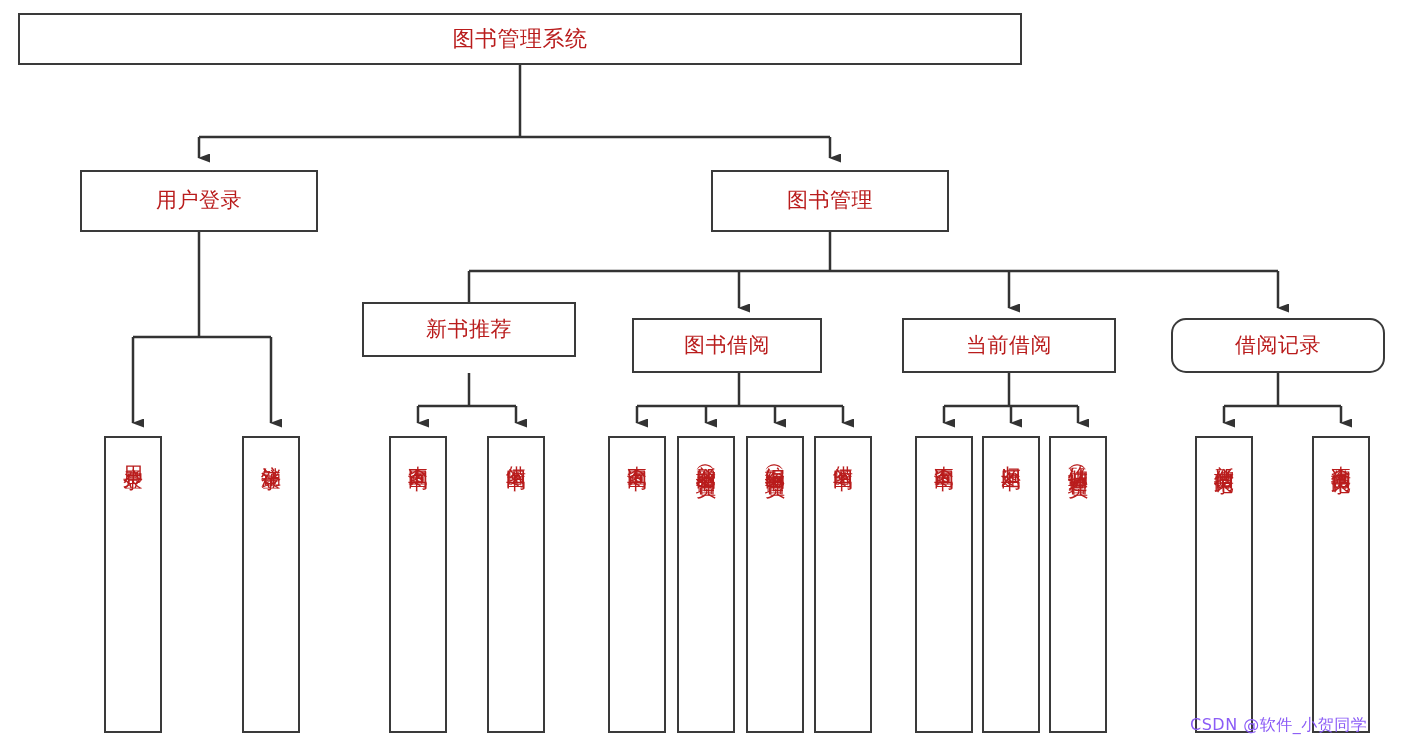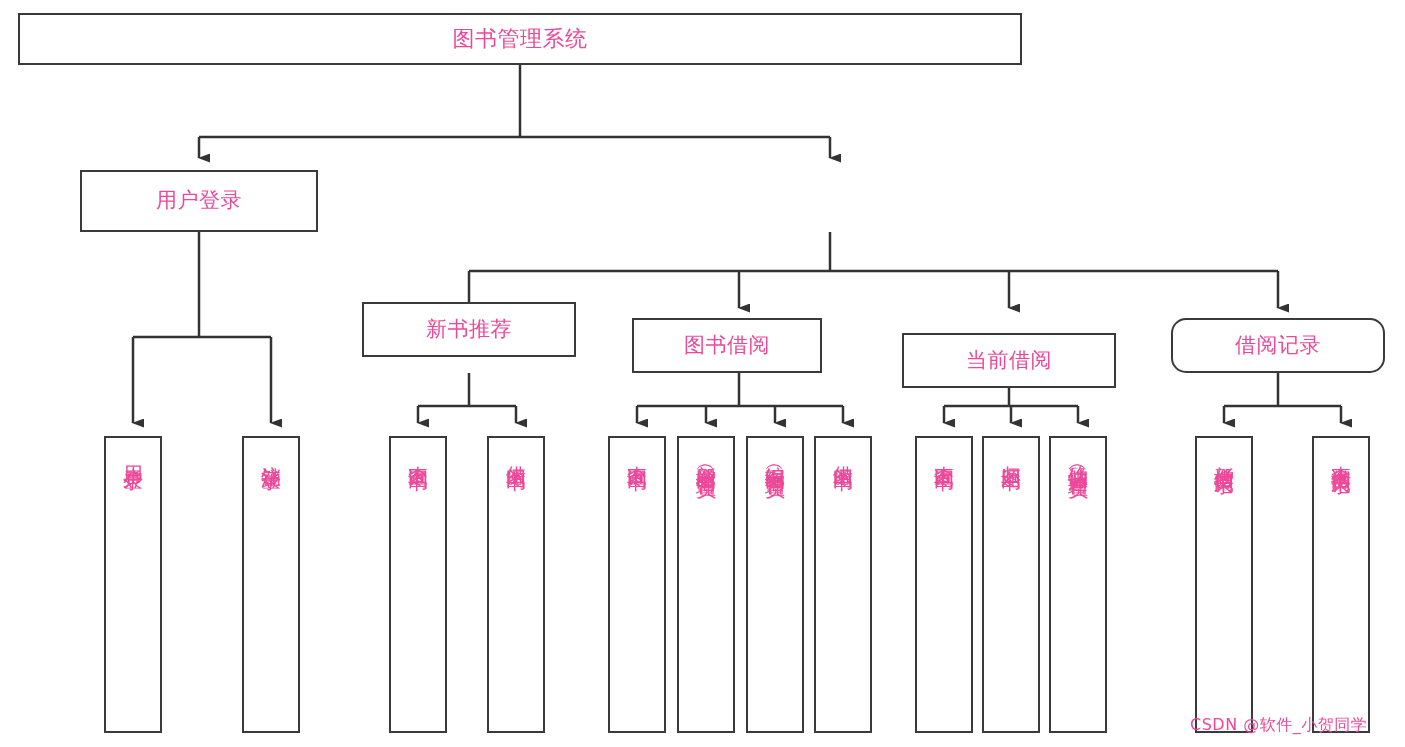--- a/index.html
+++ b/index.html
@@ -26,21 +26,21 @@
     height: 747px;
   }
   .node {
     position: absolute;
     box-sizing: border-box;
     background: #ffffff;
     border: 2px solid #3a3a3a;
     display: flex;
     align-items: center;
     justify-content: center;
-    color: #ec4899;
+    color: #b91c1c;
   }
   .node-label {
     display: block;
     text-align: center;
     line-height: 1.12;
     letter-spacing: 0.5px;
   }
   
   .node.horiz .node-label {
     writing-mode: horizontal-tb;
@@ -56,21 +56,21 @@
   .node.vert .node-label {
     writing-mode: vertical-rl;
     text-orientation: upright;
     font-size: 20px;
     line-height: 1.05;
     letter-spacing: 2px;
     white-space: nowrap;
   }
   .watermark {
     position: absolute;
-    color: #ec4899;
+    color: #8b5cf6;
     font-size: 16px;
     letter-spacing: 0.5px;
     white-space: nowrap;
     pointer-events: none;
   }
 </style>
 </head>
 <body>
 
 <div id="diagram-canvas">
@@ -126,30 +126,33 @@
   </svg>
 
   <div class="node root horiz" style="left:18px; top:13px; width:1004px; height:52px;">
     <span class="node-label">图书管理系统</span>
   </div>
 
   <div class="node horiz" style="left:80px; top:170px; width:238px; height:62px;">
     <span class="node-label">用户登录</span>
   </div>
 
+  <div class="node horiz" style="left:711px; top:170px; width:238px; height:62px;">
+    <span class="node-label">图书管理</span>
+  </div>
 
   <div class="node horiz" style="left:362px; top:302px; width:214px; height:55px;">
     <span class="node-label">新书推荐</span>
   </div>
 
   <div class="node horiz" style="left:632px; top:318px; width:190px; height:55px;">
     <span class="node-label">图书借阅</span>
   </div>
 
-  <div class="node horiz" style="left:902px; top:333px; width:214px; height:55px;">
+  <div class="node horiz" style="left:902px; top:318px; width:214px; height:55px;">
     <span class="node-label">当前借阅</span>
   </div>
 
   <div class="node horiz" style="left:1171px; top:318px; width:214px; height:55px;border-radius:15px;">
     <span class="node-label">借阅记录</span>
   </div>
 
   <div class="node vert" style="left:104px; top:436px; width:58px; height:297px;">
     <span class="node-label">用户登录</span>
   </div>

